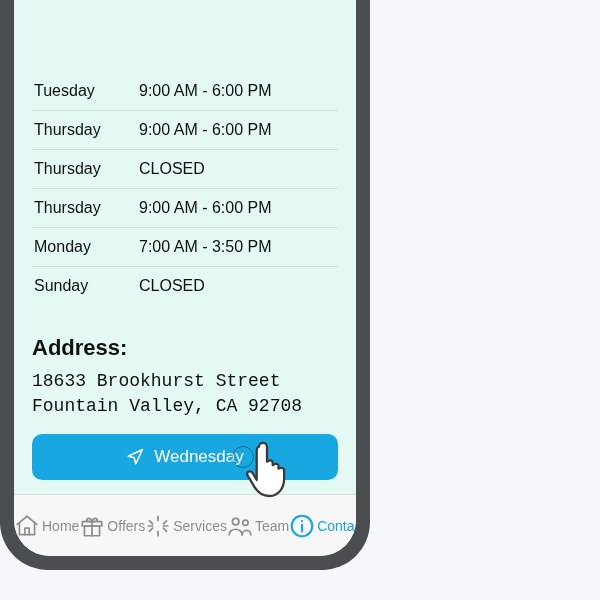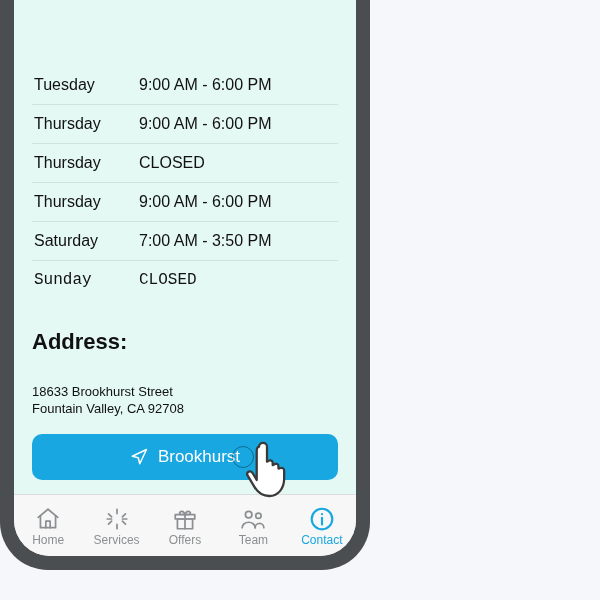--- a/index.html
+++ b/index.html
@@ -52,34 +52,35 @@
   }
   .hour-row {
     display: flex;
     justify-content: space-between;
     align-items: center;
     padding: 10px 2px;
     border-bottom: 1px solid #cfe3de;
     font-size: 16px;
     color: #111;
   }
-  .hour-row:last-child { border-bottom: none; font-family: Liberation Mono, monospace; }
+  .hour-row:last-child { border-bottom: none; }
   .hour-row .day { flex: 0 0 105px; }
   .hour-row .val { flex: 1; text-align: left; }
   .addr-title {
     font-size: 22px;
     font-weight: 600;
     color: #111;
-    margin-bottom: 28px;
+    margin-bottom: 8px;
   }
   .addr-lines {
-    font-size: 13px;
+    font-size: 18px;
     color: #111;
     line-height: 1.35;
     margin-bottom: 16px;
+    font-family: Liberation Mono, monospace;
   }
   .directions-btn {
     width: 100%;
     background: #18a7e0;
     color: #fff;
     border: none;
     border-radius: 10px;
     height: 46px;
     font-size: 17px;
     display: flex;
@@ -94,26 +95,26 @@
   }
   .tabbar {
     height: 62px;
     background: #f7f7f7;
     border-top: 1px solid #ddd;
     display: flex;
   }
   .tab {
     flex: 1;
     display: flex;
-    flex-direction: column;
+    flex-direction: row;
     align-items: center;
     justify-content: center;
     gap: 2px;
     color: #8c8f92;
-    font-size: 12px;
+    font-size: 14px;
     cursor: pointer;
   }
   .tab.active { color: #18a7e0; }
   .tab svg { width: 26px; height: 26px; }
   .tab span { line-height: 1; }
 
   
   .pointer {
     position: absolute;
     width: 56px;
@@ -148,72 +149,72 @@
           </div>
           <div class="hour-row">
             <div class="day">Thursday</div>
             <div class="val">CLOSED</div>
           </div>
           <div class="hour-row">
             <div class="day">Thursday</div>
             <div class="val">9:00 AM - 6:00 PM</div>
           </div>
           <div class="hour-row">
-            <div class="day">Saturday</div>
+            <div class="day">Monday</div>
             <div class="val">7:00 AM - 3:50 PM</div>
           </div>
           <div class="hour-row">
             <div class="day">Sunday</div>
             <div class="val">CLOSED</div>
           </div>
         </div>
 
         <div class="addr-title">Address:</div>
         <div class="addr-lines">
           <div>18633 Brookhurst Street</div>
           <div>Fountain Valley, CA 92708</div>
         </div>
 
         <button class="directions-btn">
           <svg class="nav-ic" viewBox="0 0 24 24" fill="none" stroke="white" stroke-width="2" stroke-linecap="round" stroke-linejoin="round">
             <polygon points="3 11 22 2 13 21 11 13 3 11"></polygon>
           </svg>
-          <span>Brookhurst</span>
+          <span>Wednesday</span>
           <span class="ripple" style="left:200px; top:12px;"></span>
         </button>
 
       </div>
 
       <div class="tabbar">
         <div class="tab">
           <svg viewBox="0 0 24 24" fill="none" stroke="currentColor" stroke-width="1.6" stroke-linecap="round" stroke-linejoin="round">
             <path d="M3 10.5 12 3l9 7.5"></path>
               <path d="M5 9v11h14V9"></path>
               <path d="M10 20v-6h4v6"></path>
           </svg>
           <span>Home</span>
-        </div>
-        <div class="tab">
-          <svg viewBox="0 0 24 24" fill="none" stroke="currentColor" stroke-width="1.6" stroke-linecap="round" stroke-linejoin="round">
-            <path d="M12 3v4M12 17v4M4.2 7.2l2.8 2.8M17 14l2.8 2.8M3 12h4M17 12h4M4.2 16.8 7 14M17 10l2.8-2.8"></path>
-          </svg>
-          <span>Services</span>
         </div>
         <div class="tab">
           <svg viewBox="0 0 24 24" fill="none" stroke="currentColor" stroke-width="1.6" stroke-linecap="round" stroke-linejoin="round">
             <rect x="3" y="8" width="18" height="4"></rect>
               <rect x="5" y="12" width="14" height="9"></rect>
               <path d="M12 8v13"></path>
               <path d="M12 8c-1-4-5-4-5-1 0 1 2 1 5 1Z"></path>
               <path d="M12 8c1-4 5-4 5-1 0 1-2 1-5 1Z"></path>
           </svg>
           <span>Offers</span>
         </div>
         <div class="tab">
           <svg viewBox="0 0 24 24" fill="none" stroke="currentColor" stroke-width="1.6" stroke-linecap="round" stroke-linejoin="round">
+            <path d="M12 3v4M12 17v4M4.2 7.2l2.8 2.8M17 14l2.8 2.8M3 12h4M17 12h4M4.2 16.8 7 14M17 10l2.8-2.8"></path>
+          </svg>
+          <span>Services</span>
+        </div>
+        <div class="tab">
+          <svg viewBox="0 0 24 24" fill="none" stroke="currentColor" stroke-width="1.6" stroke-linecap="round" stroke-linejoin="round">
             <circle cx="8" cy="8" r="3"></circle>
               <circle cx="17" cy="9" r="2.5"></circle>
               <path d="M2 20c0-3 3-5 6-5s6 2 6 5"></path>
               <path d="M14 20c0-2.2 1.8-4 4-4s4 1.8 4 4"></path>
           </svg>
           <span>Team</span>
         </div>
         <div class="tab active">
           <svg viewBox="0 0 24 24" fill="none" stroke="currentColor" stroke-width="2" stroke-linecap="round" stroke-linejoin="round">
             <circle cx="12" cy="12" r="9.5"></circle>

